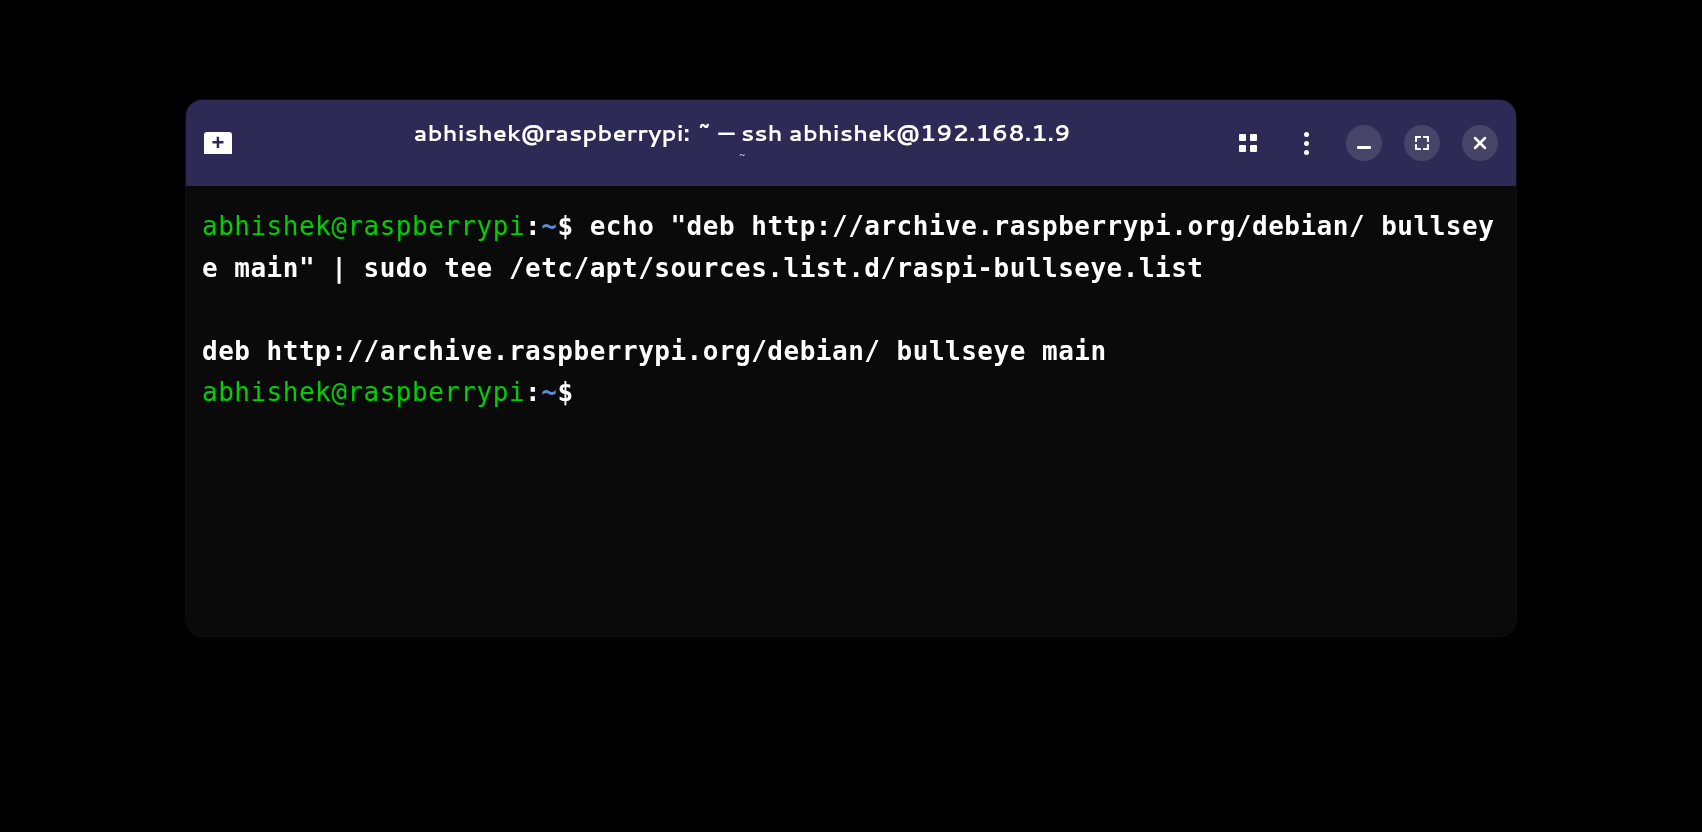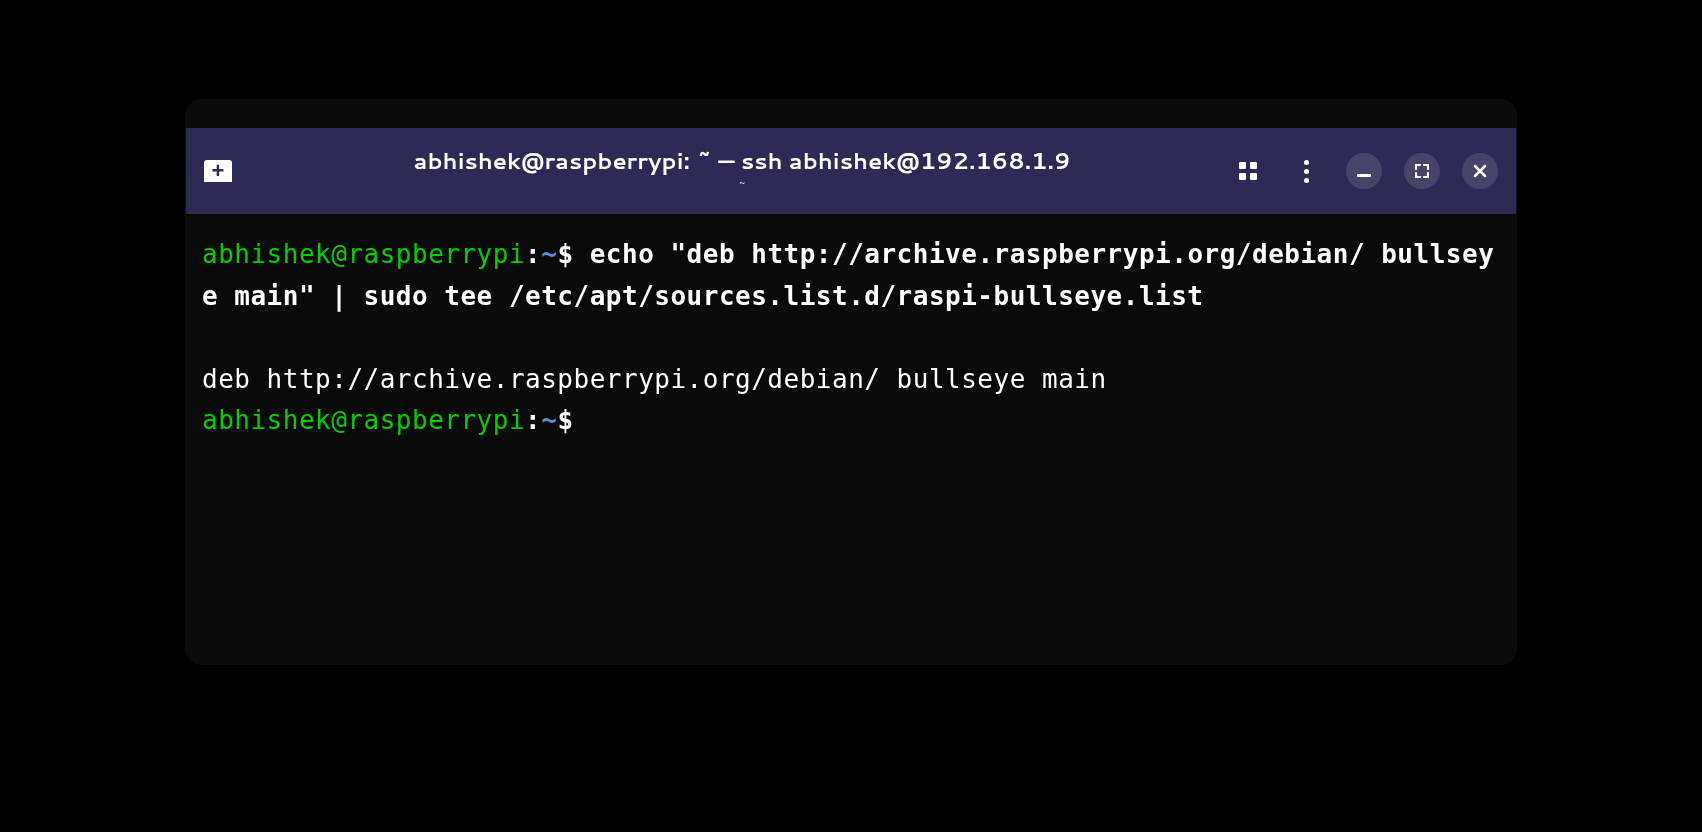--- a/index.html
+++ b/index.html
@@ -25,21 +25,20 @@
       overflow: hidden;
       box-shadow: 0 0 0 1px rgba(255,255,255,0.05);
     }
     .titlebar {
       background: #2d2b55;
       height: 86px;
       display: flex;
       align-items: center;
       padding: 0 18px;
       position: relative;
-      margin-top: 28px;
     }
     .titlebar-left {
       display: flex;
       align-items: center;
       width: 50px;
     }
     .new-tab-icon {
       width: 28px;
       height: 22px;
       background: #ffffff;
@@ -151,21 +150,21 @@
     .prompt-dollar {
       color: #ffffff;
       font-weight: bold;
     }
     .cmd-text {
       color: #ffffff;
       font-weight: bold;
     }
     .output-text {
       color: #ffffff;
-      font-weight: normal;
+      font-weight: bold;
     }
     .blank-line {
       height: 1.6em;
     }
   </style>
 </head>
 <body>
 
 <div class="terminal-window">
   <div class="titlebar">

